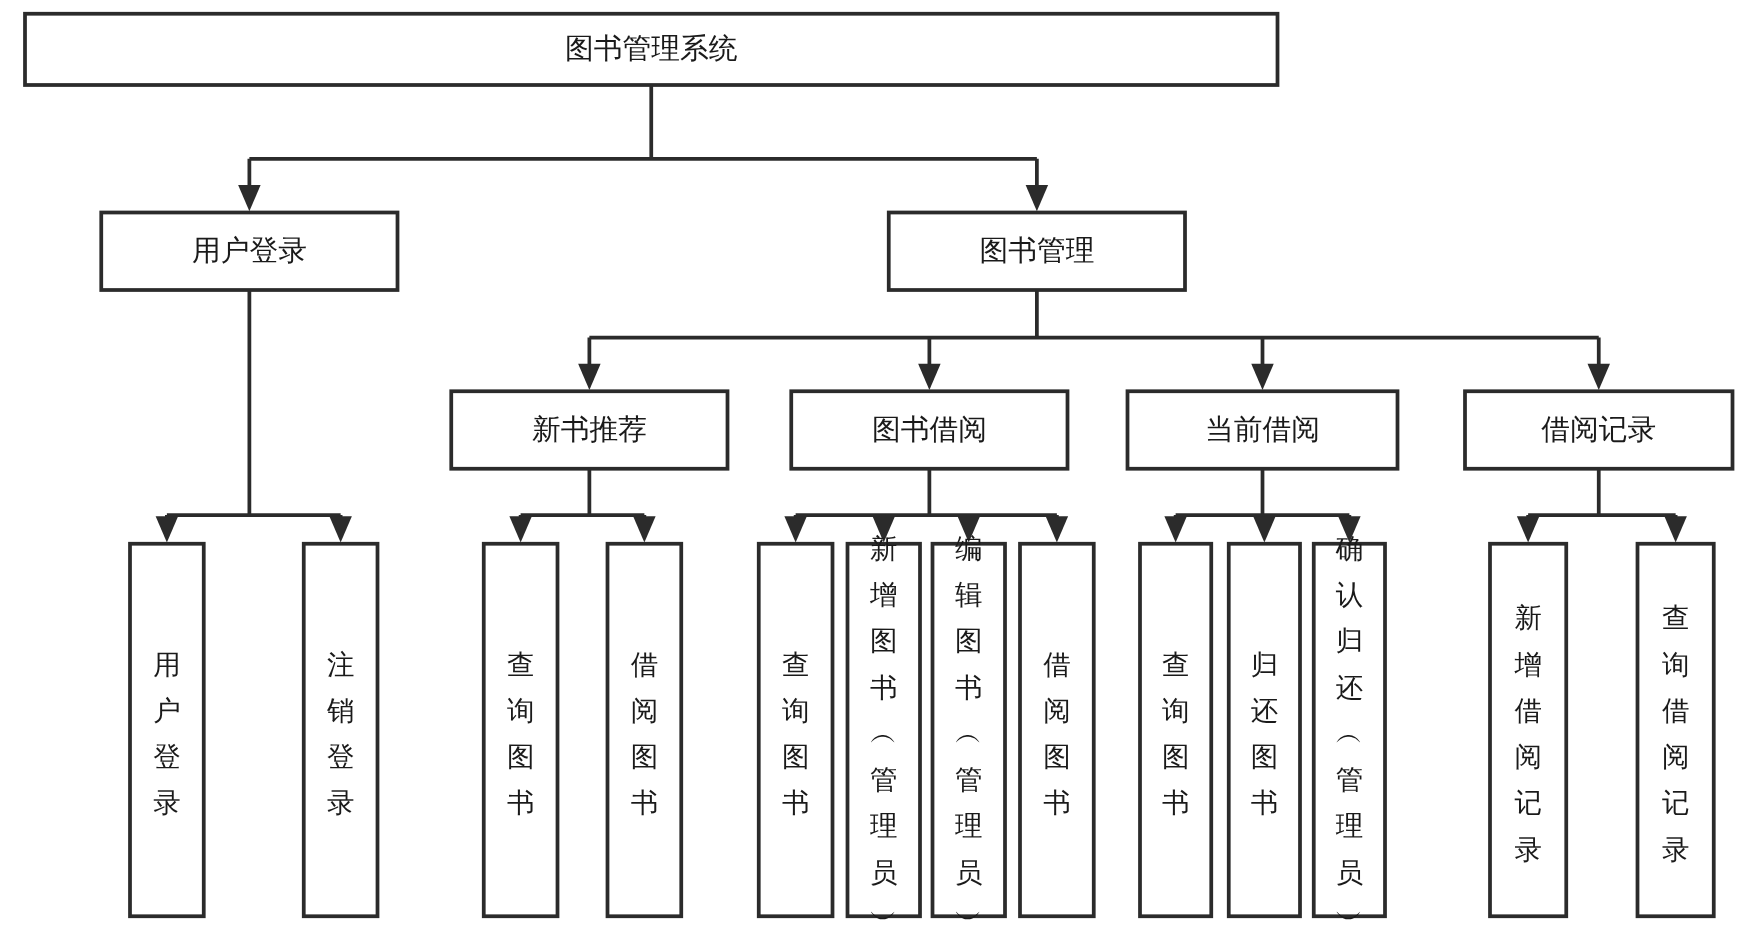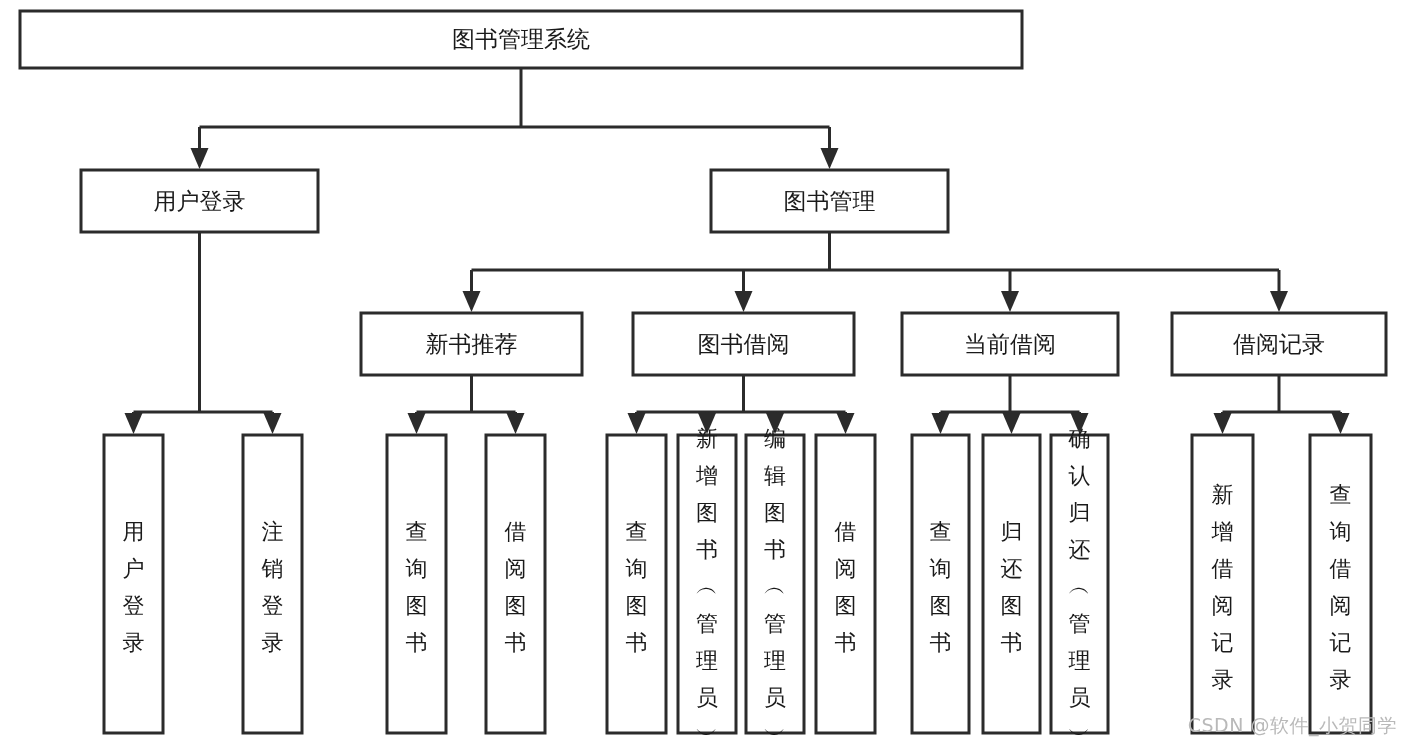--- a/index.html
+++ b/index.html
@@ -203,14 +203,13 @@
         <g>
           <rect x="1192" y="435" width="61" height="298" class="node-box"></rect>
           <text x="1222.5" y="501.86" class="node-label-vert"><tspan x="1222.5" dy="0">新</tspan><tspan x="1222.5" dy="37">增</tspan><tspan x="1222.5" dy="37">借</tspan><tspan x="1222.5" dy="37">阅</tspan><tspan x="1222.5" dy="37">记</tspan><tspan x="1222.5" dy="37">录</tspan></text>
         </g>
         <g>
           <rect x="1310" y="435" width="61" height="298" class="node-box"></rect>
           <text x="1340.5" y="501.86" class="node-label-vert"><tspan x="1340.5" dy="0">查</tspan><tspan x="1340.5" dy="37">询</tspan><tspan x="1340.5" dy="37">借</tspan><tspan x="1340.5" dy="37">阅</tspan><tspan x="1340.5" dy="37">记</tspan><tspan x="1340.5" dy="37">录</tspan></text>
         </g>
       </g>
   </svg>
-  <div class="watermark">CSDN @软件_小贺同学</div>
 </div>
 
 </body></html>

